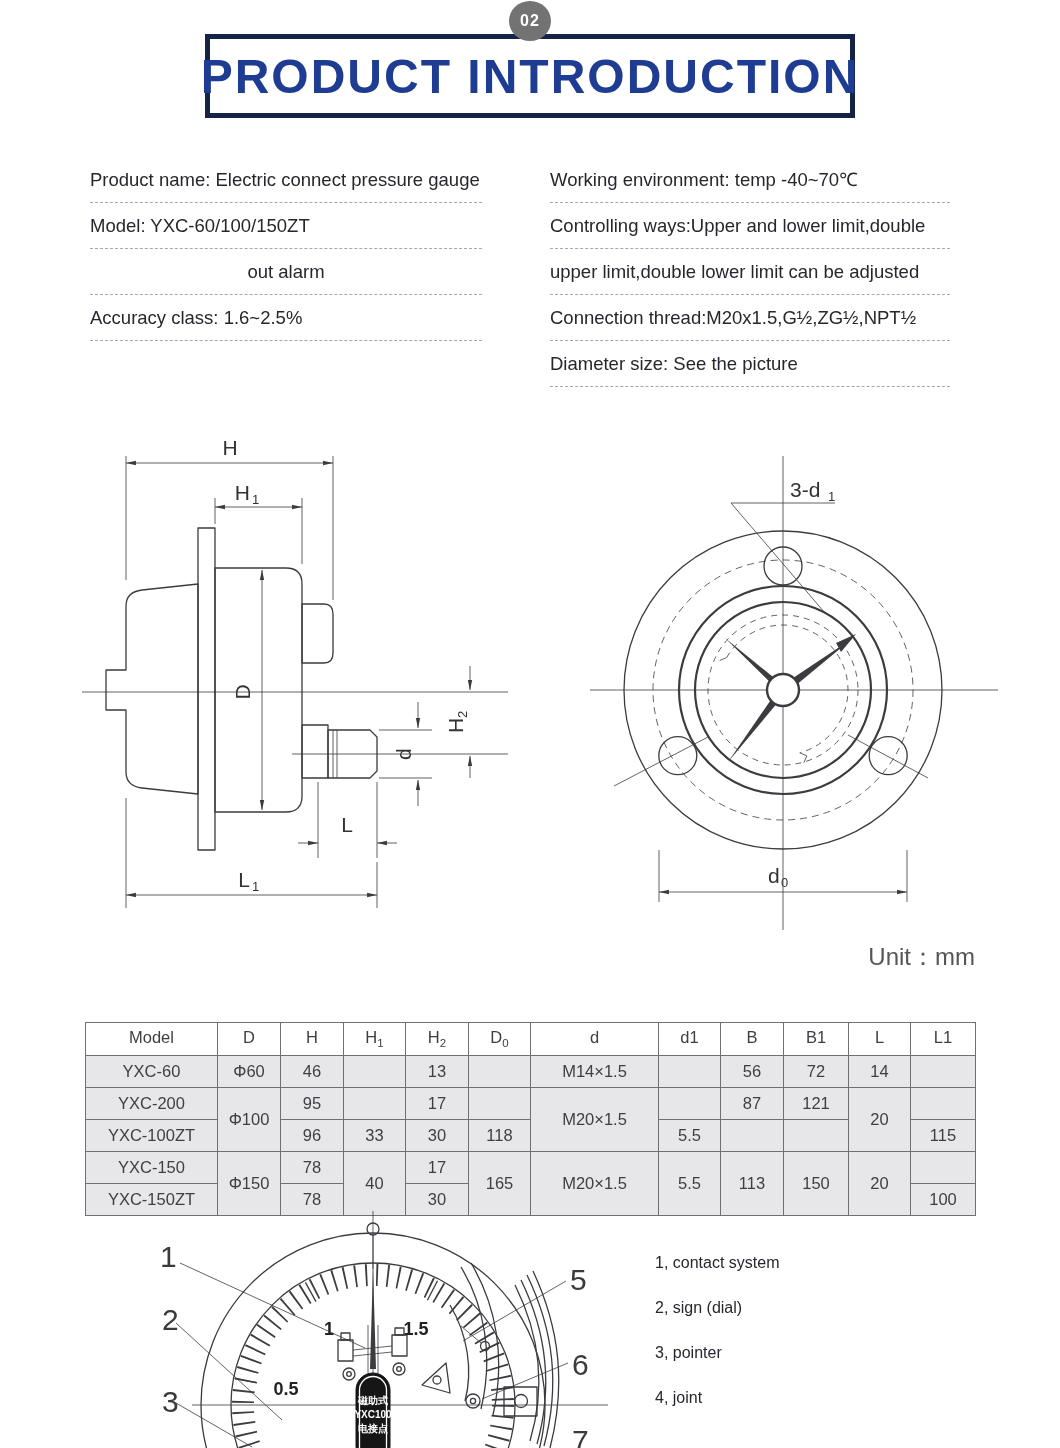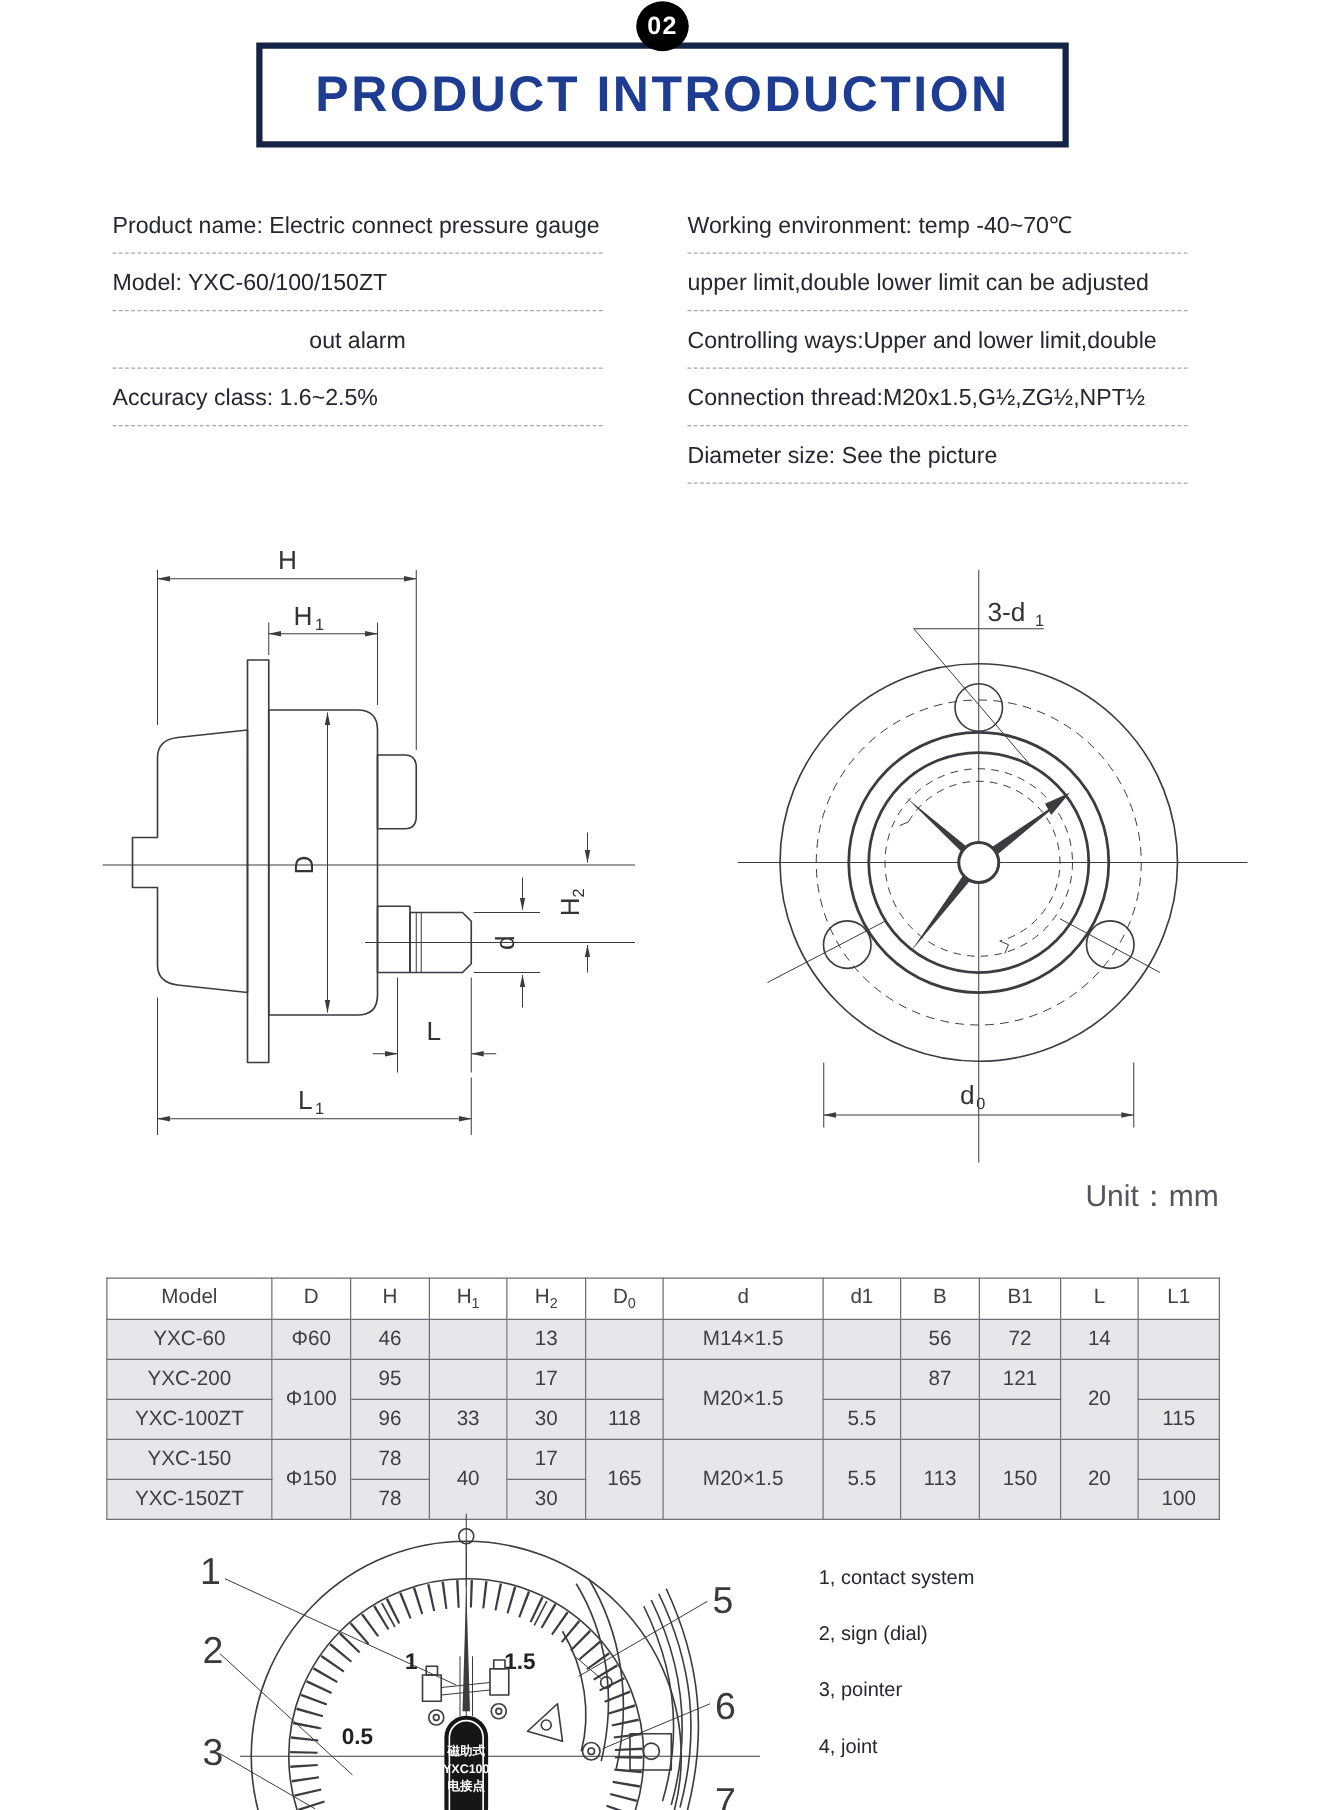--- a/index.html
+++ b/index.html
@@ -1,25 +1,25 @@
 <!DOCTYPE html>
 <html><head>
 <meta charset="utf-8">
 <style>
   html,body{margin:0;padding:0;background:#fff;}
   .page{position:relative;width:1060px;height:1448px;background:#fff;overflow:hidden;
         font-family:"Liberation Sans",sans-serif;color:#26262e;}
 
   
   .badge{position:absolute;left:509px;top:1px;width:42px;height:40px;border-radius:50%;
-         background:#000000;color:#fff;display:flex;align-items:center;justify-content:center;
-         font-weight:bold;font-size:20px;z-index:2;letter-spacing:1px;}
+         background:#737373;color:#fff;display:flex;align-items:center;justify-content:center;
+         font-weight:bold;font-size:16px;z-index:2;letter-spacing:1px;}
   .title-box{position:absolute;left:205px;top:34px;width:650px;height:84px;border:5px solid #152347;
              box-sizing:border-box;display:flex;align-items:center;justify-content:center;background:#fff;}
-  .title-box h1{margin:0;font-size:40px;font-weight:bold;letter-spacing:2px;color:#1e3d92;white-space:nowrap;}
+  .title-box h1{margin:0;font-size:48px;font-weight:bold;letter-spacing:2px;color:#1e3d92;white-space:nowrap;}
 
   
   .specs{position:absolute;top:168px;}
   .specs-left{left:90px;width:392px;}
   .specs-right{left:550px;width:400px;}
   .spec-item{font-size:18.5px;line-height:23px;padding-bottom:11px;margin-bottom:11px;
              border-bottom:1px dashed #a6a6ac;white-space:nowrap;}
   .spec-item.center{text-align:center;}
 
   
@@ -62,22 +62,22 @@
 
   <div class="specs specs-left">
     <div class="spec-item">Product name: Electric connect pressure gauge</div>
     <div class="spec-item">Model: YXC-60/100/150ZT</div>
     <div class="spec-item center">out alarm</div>
     <div class="spec-item">Accuracy class: 1.6~2.5%</div>
   </div>
 
   <div class="specs specs-right">
     <div class="spec-item">Working environment: temp -40~70℃</div>
+    <div class="spec-item">Controlling ways:Upper and lower limit,double</div>
     <div class="spec-item">upper limit,double lower limit can be adjusted</div>
-    <div class="spec-item">Controlling ways:Upper and lower limit,double</div>
     <div class="spec-item">Connection thread:M20x1.5,G½,ZG½,NPT½</div>
     <div class="spec-item">Diameter size: See the picture</div>
   </div>
 
   <svg class="dwg-side" width="430" height="500" viewBox="0 0 430 500">
     <defs>
       <marker id="ae" viewBox="0 0 12 6" refX="11.5" refY="3" markerWidth="13" markerHeight="7" orient="auto">
         <path d="M12,3 L0,0.5 L0,5.5 Z" fill="#3b3b40"></path>
       </marker>
       <marker id="as" viewBox="0 0 12 6" refX="0.5" refY="3" markerWidth="13" markerHeight="7" orient="auto">

